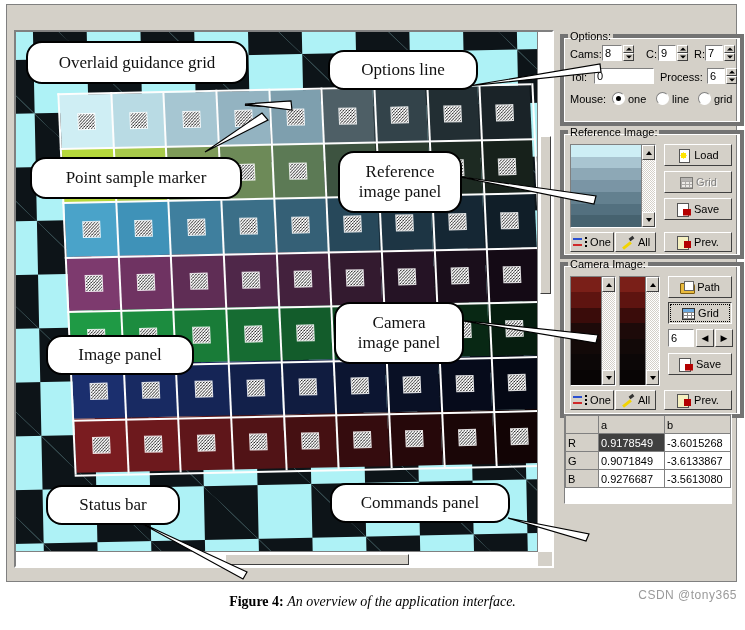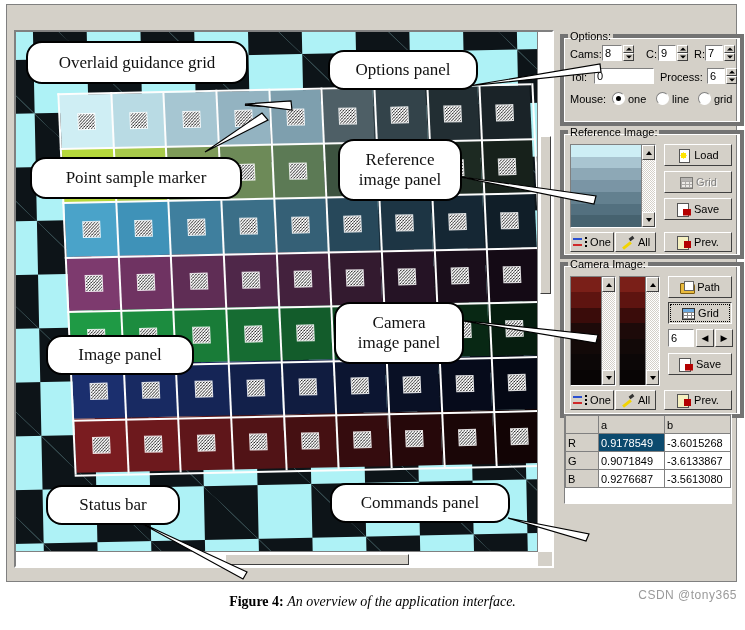--- a/index.html
+++ b/index.html
@@ -128,21 +128,21 @@
   .vscroll .track{flex:1;background:repeating-conic-gradient(#fff 0 25%,#d4d0c8 0 50%) 0 0/2px 2px;}
 
   
   #tbl{position:absolute;border:1px solid;border-color:#808080 #fff #fff #808080;
        background:#fff;box-sizing:border-box;font-size:11px;}
   #tbl table{border-collapse:collapse;width:100%;table-layout:fixed;}
   #tbl th,#tbl td{border:1px solid #808080;height:17px;padding:0 2px;font-weight:normal;
        text-align:left;overflow:hidden;white-space:nowrap;font-size:11px;}
   #tbl th{background:#d4d0c8;}
   #tbl td.rh{background:#d4d0c8;width:28px;}
-  #tbl td.sel{background:#0c4a6e;color:#fff;}
+  #tbl td.sel{background:#404040;color:#fff;}
 
   
   .gi{width:14px;height:13px;position:relative;flex:none;display:inline-block;}
   .gi-load:before{content:"";position:absolute;left:2px;top:0;width:9px;height:12px;
      background:#fff;border:1px solid #555;}
   .gi-load:after{content:"";position:absolute;left:0;top:3px;width:13px;height:7px;
      background:radial-gradient(circle,#ffe400 40%,transparent 42%);}
   .gi-grid:before{content:"";position:absolute;left:1px;top:1px;width:11px;height:10px;
      background:#fff;border:1px solid #333;
      background-image:linear-gradient(#6aa9e0 0 3px,transparent 3px),
@@ -643,23 +643,23 @@
 
   <polygon points="137,521 243,579 247,572" fill="#fff" stroke="#000" stroke-width="1.2"></polygon>
 
   <polygon points="508,518 586,541 589,534" fill="#fff" stroke="#000" stroke-width="1.2"></polygon>
 </svg>
 
 <div class="callout" style="left:26px;top:41px;width:222px;height:43px;">Overlaid guidance grid</div>
 
 <div class="callout" style="left:30px;top:157px;width:212px;height:42px;">Point sample marker</div>
 
-<div class="callout" style="left:328px;top:50px;width:150px;height:40px;">Options panel</div>
-
-<div class="callout" style="left:338px;top:139px;width:124px;height:62px;white-space:pre-line;">Reference
+<div class="callout" style="left:328px;top:50px;width:150px;height:40px;">Options line</div>
+
+<div class="callout" style="left:338px;top:151px;width:124px;height:62px;white-space:pre-line;">Reference
 image panel</div>
 
 <div class="callout" style="left:334px;top:302px;width:130px;height:62px;white-space:pre-line;">Camera
 image panel</div>
 
 <div class="callout" style="left:46px;top:335px;width:148px;height:40px;">Image panel</div>
 
 <div class="callout" style="left:46px;top:485px;width:134px;height:40px;">Status bar</div>
 
 <div class="callout" style="left:330px;top:483px;width:180px;height:40px;">Commands panel</div>

